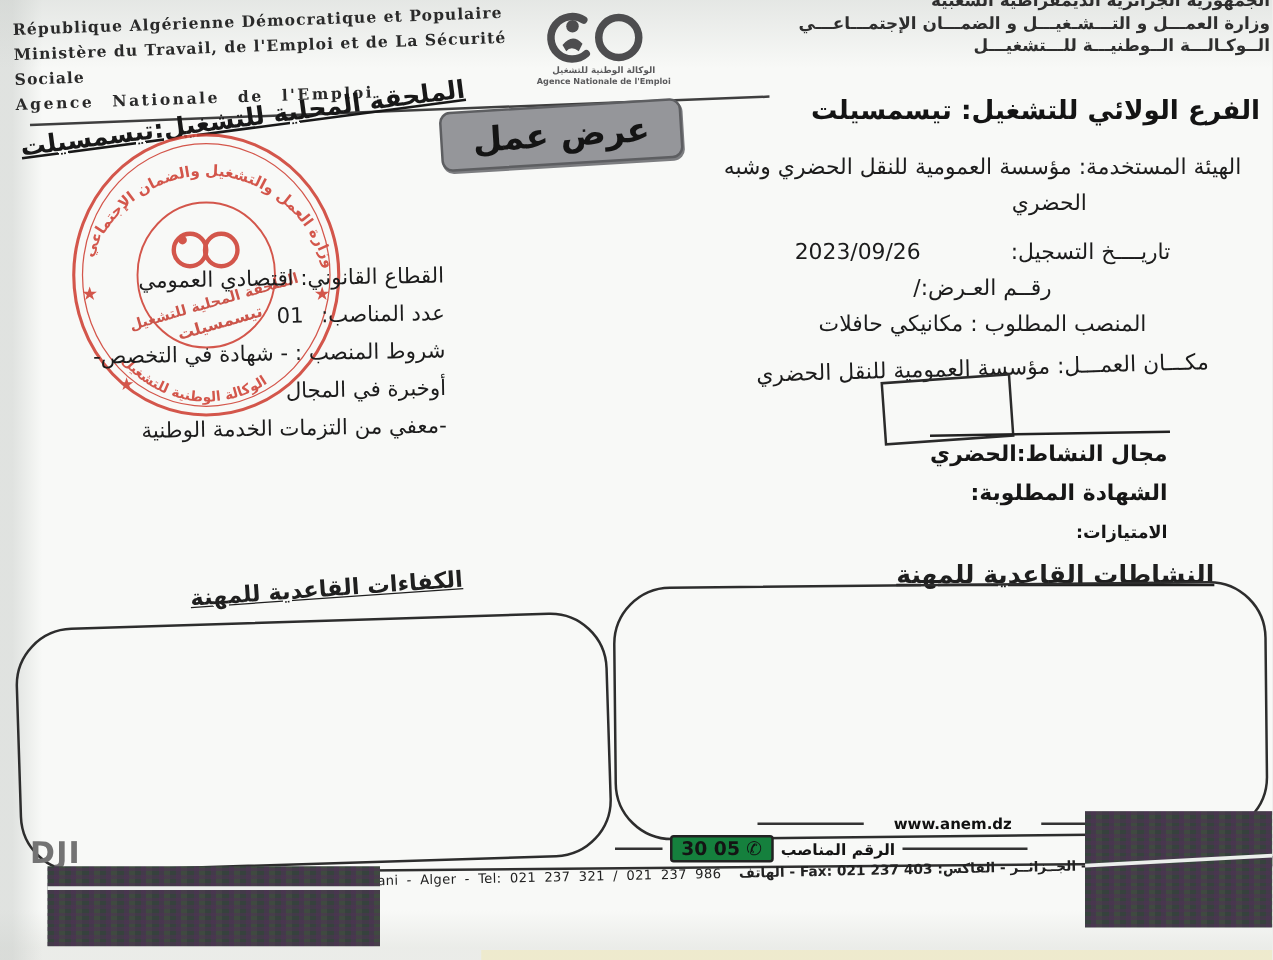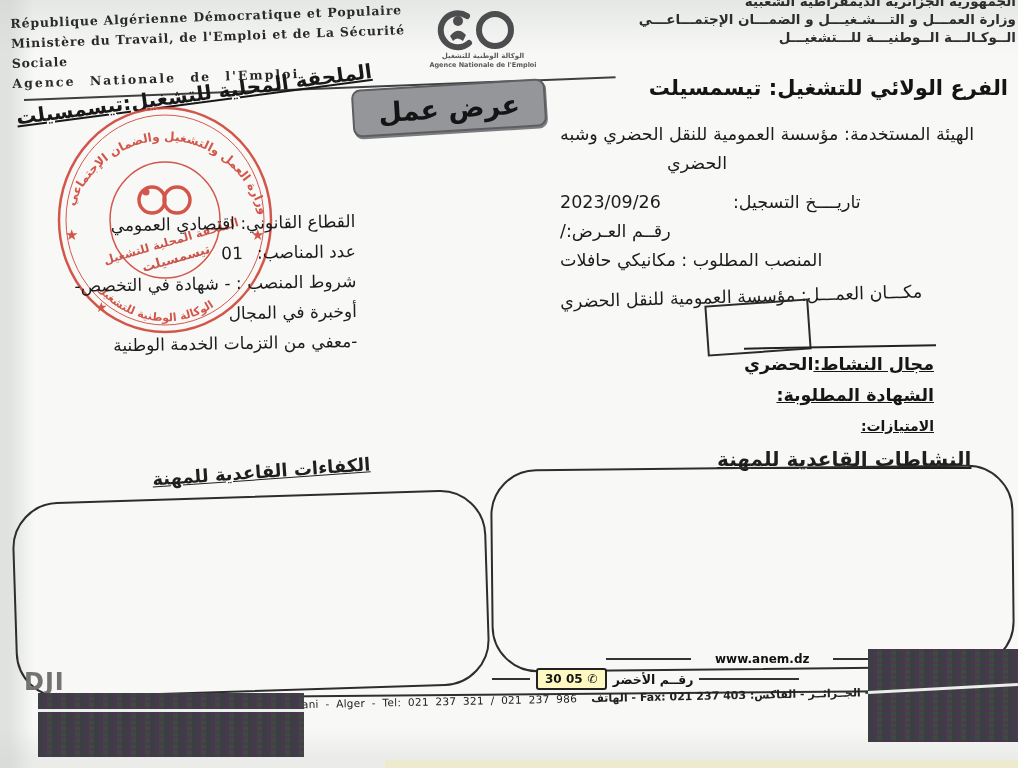--- a/index.html
+++ b/index.html
@@ -30,51 +30,51 @@
   .offer-stamp{left:352px;top:84px;width:190px;height:44px;background:#95969a;
     border:2px solid #5d5e61;border-radius:9px;transform:rotate(-3.5deg);
     display:flex;align-items:center;justify-content:center;font-size:27px;font-weight:bold;
     color:#141414;box-shadow:1px 2px 0 #7c7d80}
 
   .annex-title{left:28px;top:104px;width:345px;transform:rotate(-7.5deg);transform-origin:left top;
     font-size:20px;font-weight:bold;text-decoration:underline;color:#181818;white-space:nowrap}
 
   .round-stamp{left:53px;top:100px;width:225px;height:240px;opacity:.88}
 
-  .right-col{left:560px;top:120px;width:452px;font-size:17.5px;line-height:29px;text-align:left;color:#1c1c1c}
+  .right-col{left:560px;top:120px;width:452px;font-size:17.5px;line-height:29px;text-align:center;color:#1c1c1c}
   .right-col .indent{padding-left:107px}
   .right-col .date-line{margin-top:10px}
   .right-col .date-val{margin-right:72px;direction:ltr;unicode-bidi:embed;display:inline-block}
   .right-col .tilt1{transform:rotate(-1.6deg);transform-origin:right center}
 
   .contract-box{left:706px;top:302px;width:100px;height:47px;border:2px solid #2b2b2b;transform:rotate(-4deg)}
 
   .left-col{left:20px;top:206px;width:335px;font-size:17px;line-height:30px;text-align:right;
     color:#1c1c1c;transform:rotate(-1deg);transform-origin:right top}
   .left-col .center-line{padding-left:45px}
   .left-col .count-val{margin-right:14px;direction:ltr;unicode-bidi:embed;display:inline-block}
 
   .mid-col{left:640px;top:349px;width:294px;text-align:right;font-size:17.5px;line-height:31px;font-weight:600;color:#161616}
-  .underlined{text-decoration:underline}
+  .underlined{}
   .mid-col .benefits{font-weight:800;font-size:14px}
 
   .sep-line{left:744px;top:346px;width:192px;height:2px;background:#222;transform:rotate(-1deg)}
 
   .box-right{left:491px;top:467px;width:519px;height:199px;border:2px solid #2d2d2d;border-radius:46px;transform:rotate(-.6deg)}
   .box-right-label{left:717px;top:447px;font-size:20px;font-weight:bold;text-decoration:underline;white-space:nowrap}
   .box-left{left:14px;top:496px;width:470px;height:192px;border:2px solid #2d2d2d;border-radius:46px;transform:rotate(-1.8deg)}
   .box-left-label{left:152px;top:461px;font-size:18px;font-weight:bold;text-decoration:underline;
     transform:rotate(-4deg);white-space:nowrap}
 
   .website-row{left:606px;top:652px;display:flex;align-items:center;gap:24px;font-size:12px;font-weight:bold;color:#111}
   .hline{height:2px;background:#333}
   .w85{width:85px}.w38{width:38px}.w100{width:100px}
   .green-row{left:492px;top:668px;display:flex;align-items:center;gap:6px;font-size:12.5px;font-weight:bold;color:#141414}
   .green-box{border:2px solid #222;border-radius:3px;padding:0 7px;display:flex;align-items:center;gap:5px;
-    font-size:12px;height:18px;background:#fef9c3}
+    font-size:15px;height:18px;background:#15803d}
 
   .footer-rule{left:112px;top:697px;width:900px;height:2px;background:#2f2f2f;
     transform:rotate(-.5deg);transform-origin:left center}
   .address-row{left:118px;top:702px;width:900px;display:flex;gap:14px;align-items:baseline;
     font-size:10.5px;color:#222;transform:rotate(-1.2deg);transform-origin:left center}
   .address-fr{letter-spacing:.3px;word-spacing:3px;white-space:nowrap}
   .address-ar{font-weight:bold;font-size:11px;white-space:nowrap}
 
   .dji{left:24px;top:668px;font-size:24px;font-weight:bold;color:#737373;letter-spacing:1px}
 
@@ -196,21 +196,21 @@
     <span>www.anem.dz</span>
     <span class="hline w85"></span>
   </div>
 
   <div class="abs green-row">
     <span class="hline w38"></span>
     <span class="green-box">
       <span>30 05</span>
       <span>✆</span>
     </span>
-    <span class="ar">رقــم الأخضر</span>
+    <span class="ar">الرقم المناصب</span>
     <span class="hline w100"></span>
   </div>
 
   <div class="abs footer-rule"></div>
   <div class="abs address-row">
     <span class="address-fr">5. Rue Capitaine Nordine Mennani - Alger - Tel: 021 237 321 / 021 237 986</span>
     <span class="address-ar ar">5. شــارع النقــيب نور الديــن منـانــي - الجــزائــر - الفاكس: Fax: 021 237 403 - الهاتف</span>
   </div>
 
   <div class="abs dji">DJI</div>

